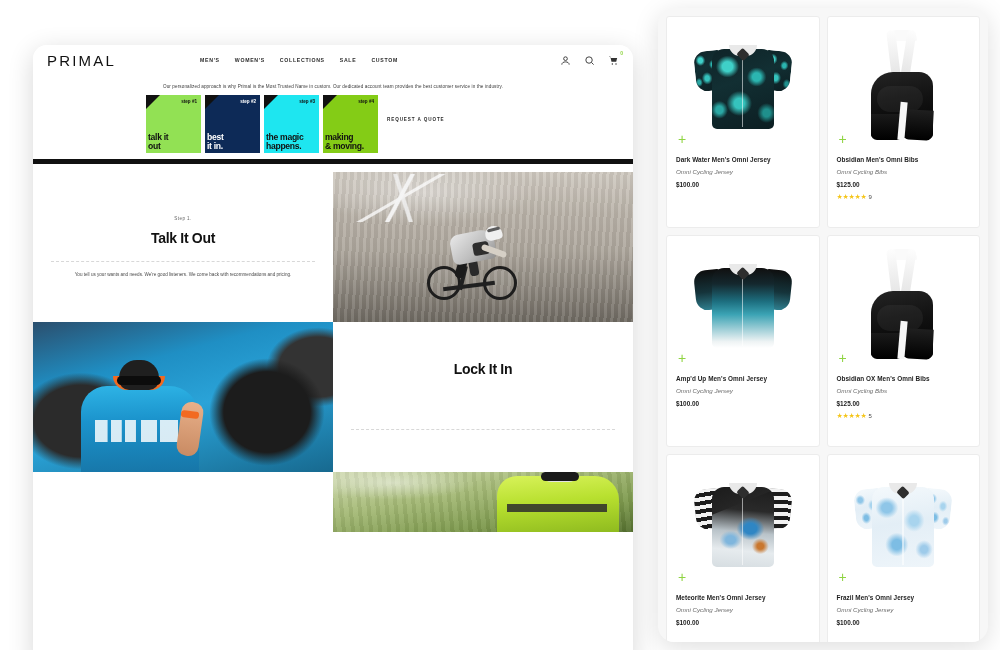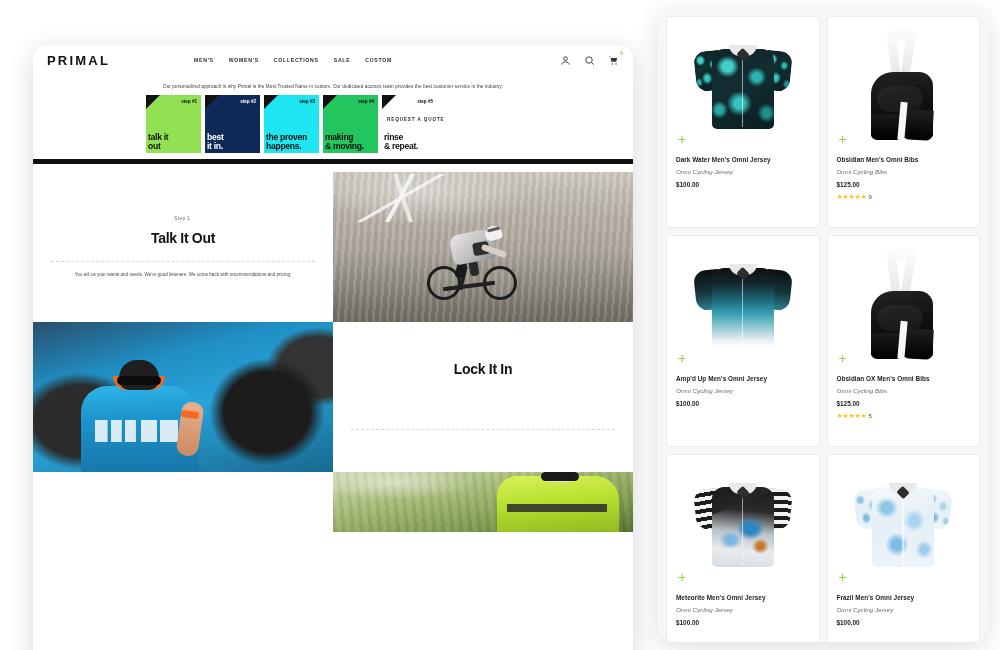--- a/index.html
+++ b/index.html
@@ -24,21 +24,21 @@
 
   
   .site-header {
     position: relative; z-index: 5;
     height: 30px; background: #fff;
     display: flex; align-items: center;
     padding: 0 14px;
     border-radius: 13px 13px 0 0;
   }
   .brand-logo {
-    font-size: 13px; font-weight: 700; letter-spacing: 2.2px;
+    font-size: 15px; font-weight: 400; letter-spacing: 2.2px;
     color: #111;
   }
   .main-nav { display: flex; gap: 15px; margin-left: 84px; }
   .nav-link {
     font-size: 5.2px; letter-spacing: 0.7px; font-weight: 700;
     color: #2a2a2a; text-transform: uppercase; white-space: nowrap;
   }
   .header-icons { margin-left: auto; display: flex; align-items: center; gap: 13px; }
   .hicon { width: 11px; height: 11px; color: #333; position: relative; display:block; }
   .hicon svg { width: 100%; height: 100%; display: block; }
@@ -472,34 +472,28 @@
         </div>
         <div class="step-card" style="background: rgb(13, 42, 87);">
           <span class="corner" style="border-top-color: rgb(17, 17, 17);"></span>
           <span class="step-num" style="color: rgb(255, 255, 255);">step #2</span>
           <span class="step-label" style="color: rgb(255, 255, 255); white-space: pre-line;">best
 it in.</span>
         </div>
         <div class="step-card" style="background: rgb(30, 230, 240);">
           <span class="corner"></span>
           <span class="step-num" style="color: rgb(17, 17, 17);">step #3</span>
-          <span class="step-label" style="color: rgb(17, 17, 17); white-space: pre-line;">the proven
+          <span class="step-label" style="color: rgb(17, 17, 17); white-space: pre-line;">the magic
 happens.</span>
         </div>
-        <div class="step-card" style="background: #22c55e;">
+        <div class="step-card" style="background: #84cc16;">
           <span class="corner"></span>
           <span class="step-num" style="color: rgb(17, 17, 17);">step #4</span>
           <span class="step-label" style="color: rgb(17, 17, 17); white-space: pre-line;">making
 &amp; moving.</span>
-        </div>
-        <div class="step-card" style="background: rgb(255, 255, 255);">
-          <span class="corner"></span>
-          <span class="step-num" style="color: rgb(17, 17, 17);">step #5</span>
-          <span class="step-label" style="color: rgb(17, 17, 17); white-space: pre-line;">rinse
-&amp; repeat.</span>
         </div>
         <a class="quote-link">REQUEST A QUOTE</a>
       </div>
 
       <div class="black-rule"></div>
     </section>
 
     <div class="detail-row">
       <div class="detail-text" style="width:300px;height:150px;">
         <div class="detail-kicker">Step 1.</div>

